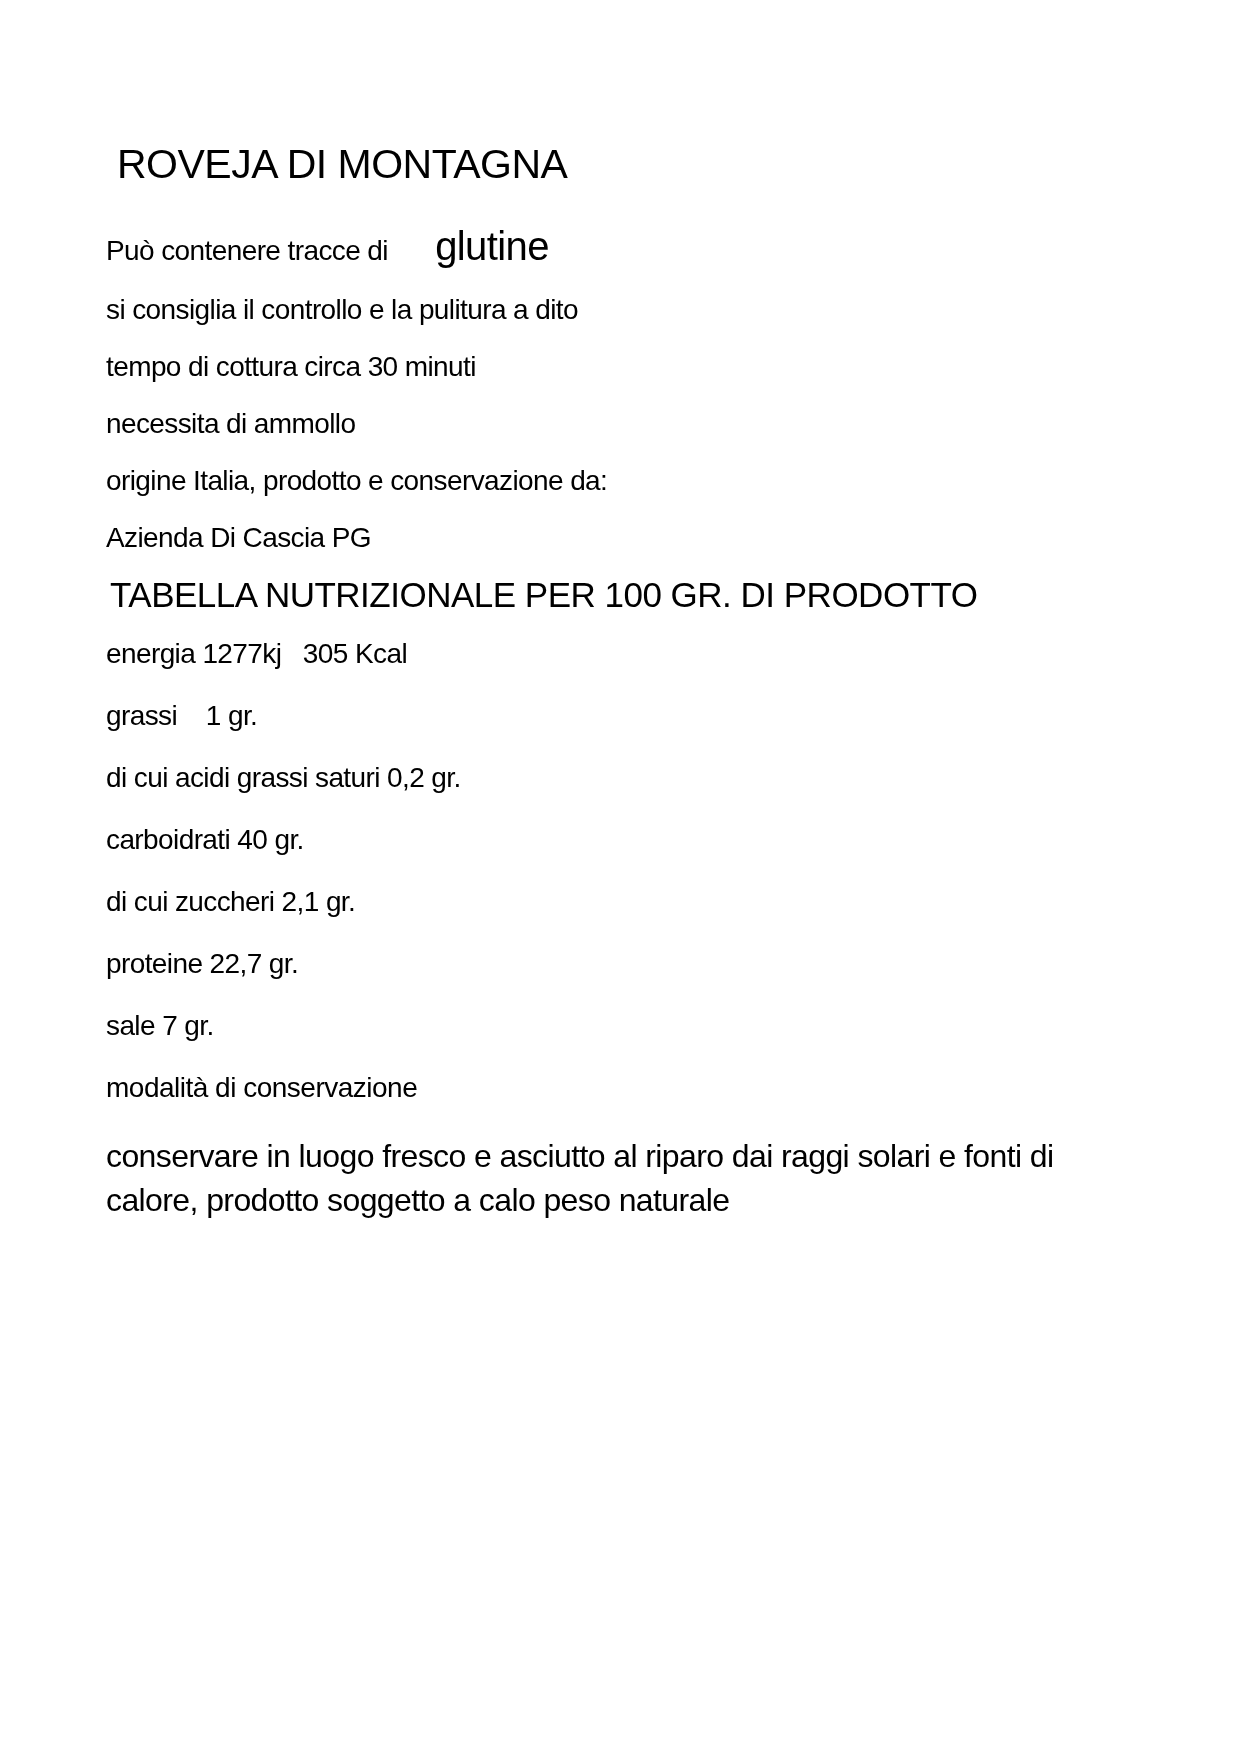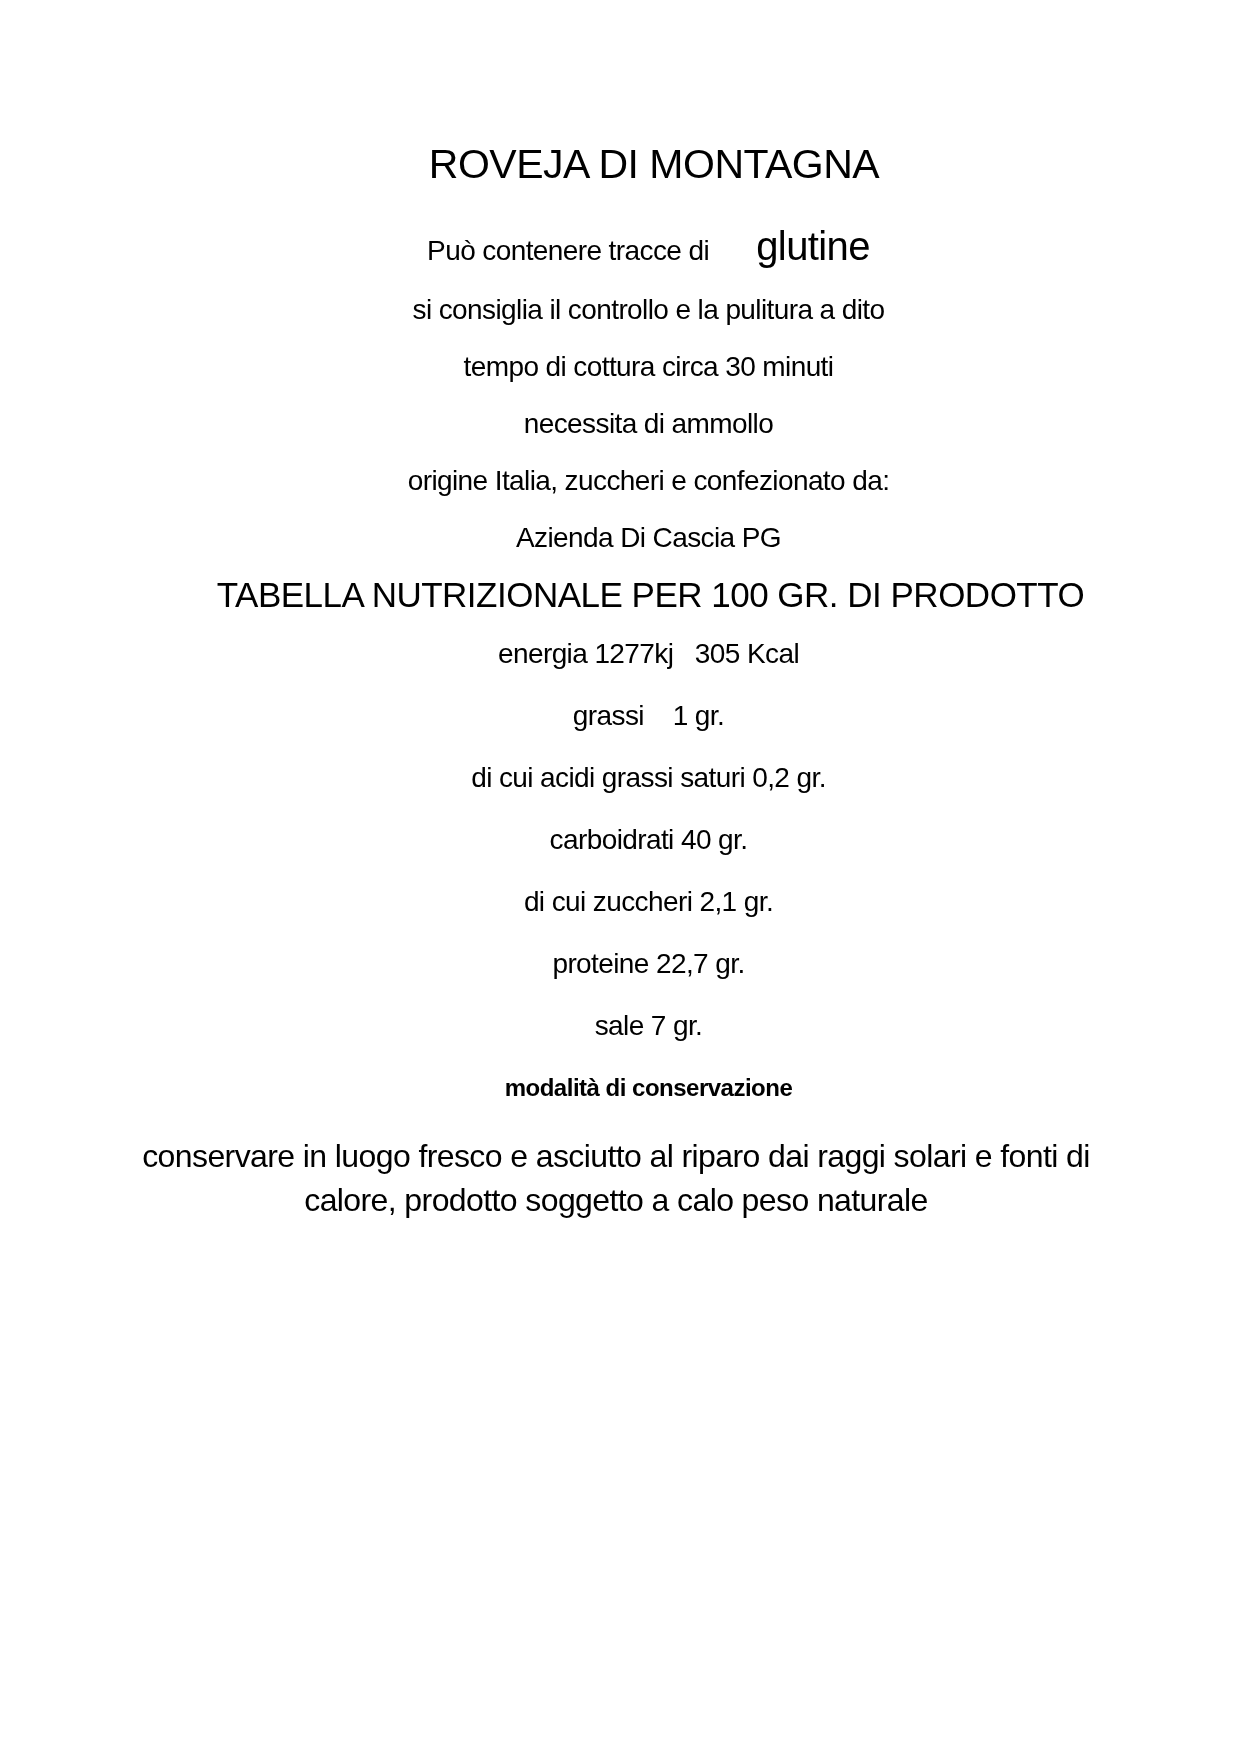--- a/index.html
+++ b/index.html
@@ -11,21 +11,20 @@
     position: relative;
     width: 1241px;
     height: 1755px;
     background: #ffffff;
     color: #000000;
     font-family: "Liberation Sans", sans-serif;
     box-sizing: border-box;
     padding: 140px 50px 0 106px;
     letter-spacing: -0.6px;
     overflow: hidden;
-    text-align: center;
   }
   .doc-title {
     font-size: 41px;
     font-weight: 400;
     line-height: 48px;
     margin: 0 0 34px 0;
     padding-left: 11px;
     letter-spacing: -0.5px;
     white-space: pre-wrap;
   }
@@ -54,22 +53,22 @@
     letter-spacing: -0.5px;
     white-space: pre-wrap;
   }
   .nutrition-row {
     font-size: 28px;
     line-height: 44px;
     margin: 0 0 18px 0;
     white-space: pre-wrap;
   }
   .storage-heading {
-    font-size: 24px;
-    font-weight: 700;
+    font-size: 28px;
+    font-weight: 400;
     line-height: 44px;
     margin: 9px 0 24px 0;
     letter-spacing: -0.5px;
     white-space: pre-wrap;
   }
   .storage-text {
     font-size: 32px;
     line-height: 44px;
     margin: 0;
     max-width: 1020px;
@@ -81,21 +80,21 @@
 
 <div class="page">
 
   <h1 class="doc-title">ROVEJA DI MONTAGNA</h1>
 
   <p class="allergen-line"><span>Può contenere tracce di </span><span class="allergen-highlight">glutine</span></p>
 
   <p class="body-line">si consiglia il controllo e la pulitura a dito</p>
   <p class="body-line">tempo di cottura circa 30 minuti</p>
   <p class="body-line">necessita di ammollo</p>
-  <p class="body-line">origine Italia, zuccheri e confezionato da:</p>
+  <p class="body-line">origine Italia, prodotto e conservazione da:</p>
   <p class="body-line">Azienda Di Cascia PG</p>
 
   <h2 class="nutrition-heading">TABELLA NUTRIZIONALE PER 100 GR. DI PRODOTTO</h2>
 
   <p class="nutrition-row">energia 1277kj   305 Kcal</p>
   <p class="nutrition-row">grassi    1 gr.</p>
   <p class="nutrition-row">di cui acidi grassi saturi 0,2 gr.</p>
   <p class="nutrition-row">carboidrati 40 gr.</p>
   <p class="nutrition-row">di cui zuccheri 2,1 gr.</p>
   <p class="nutrition-row">proteine 22,7 gr.</p>

